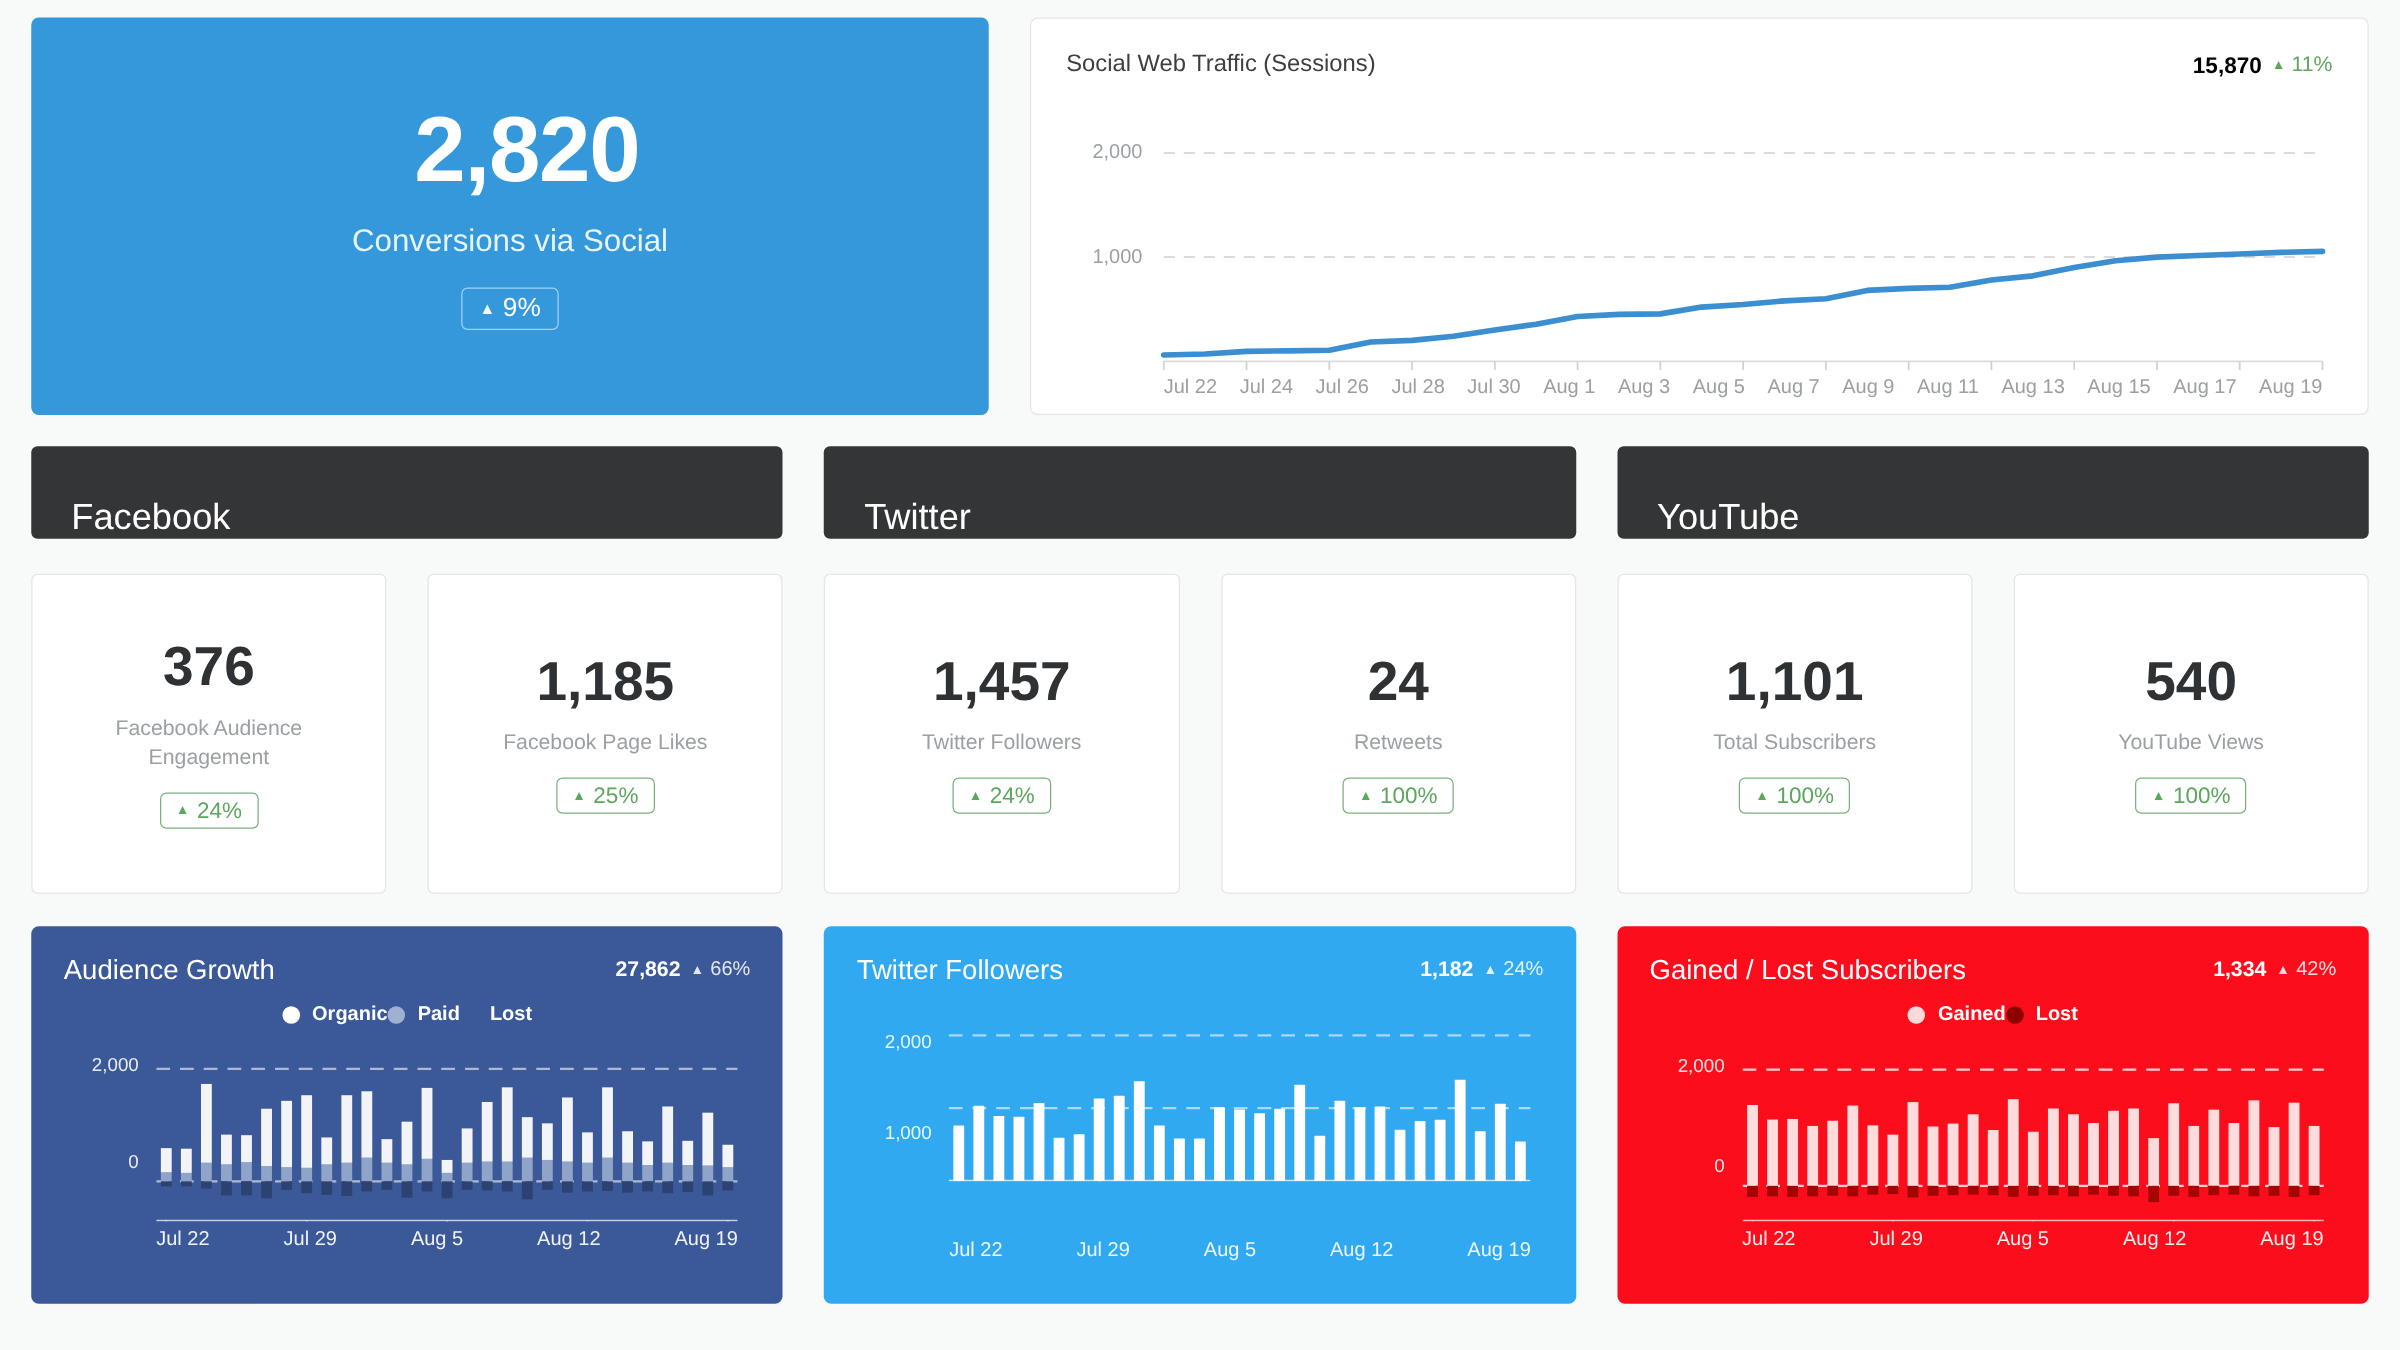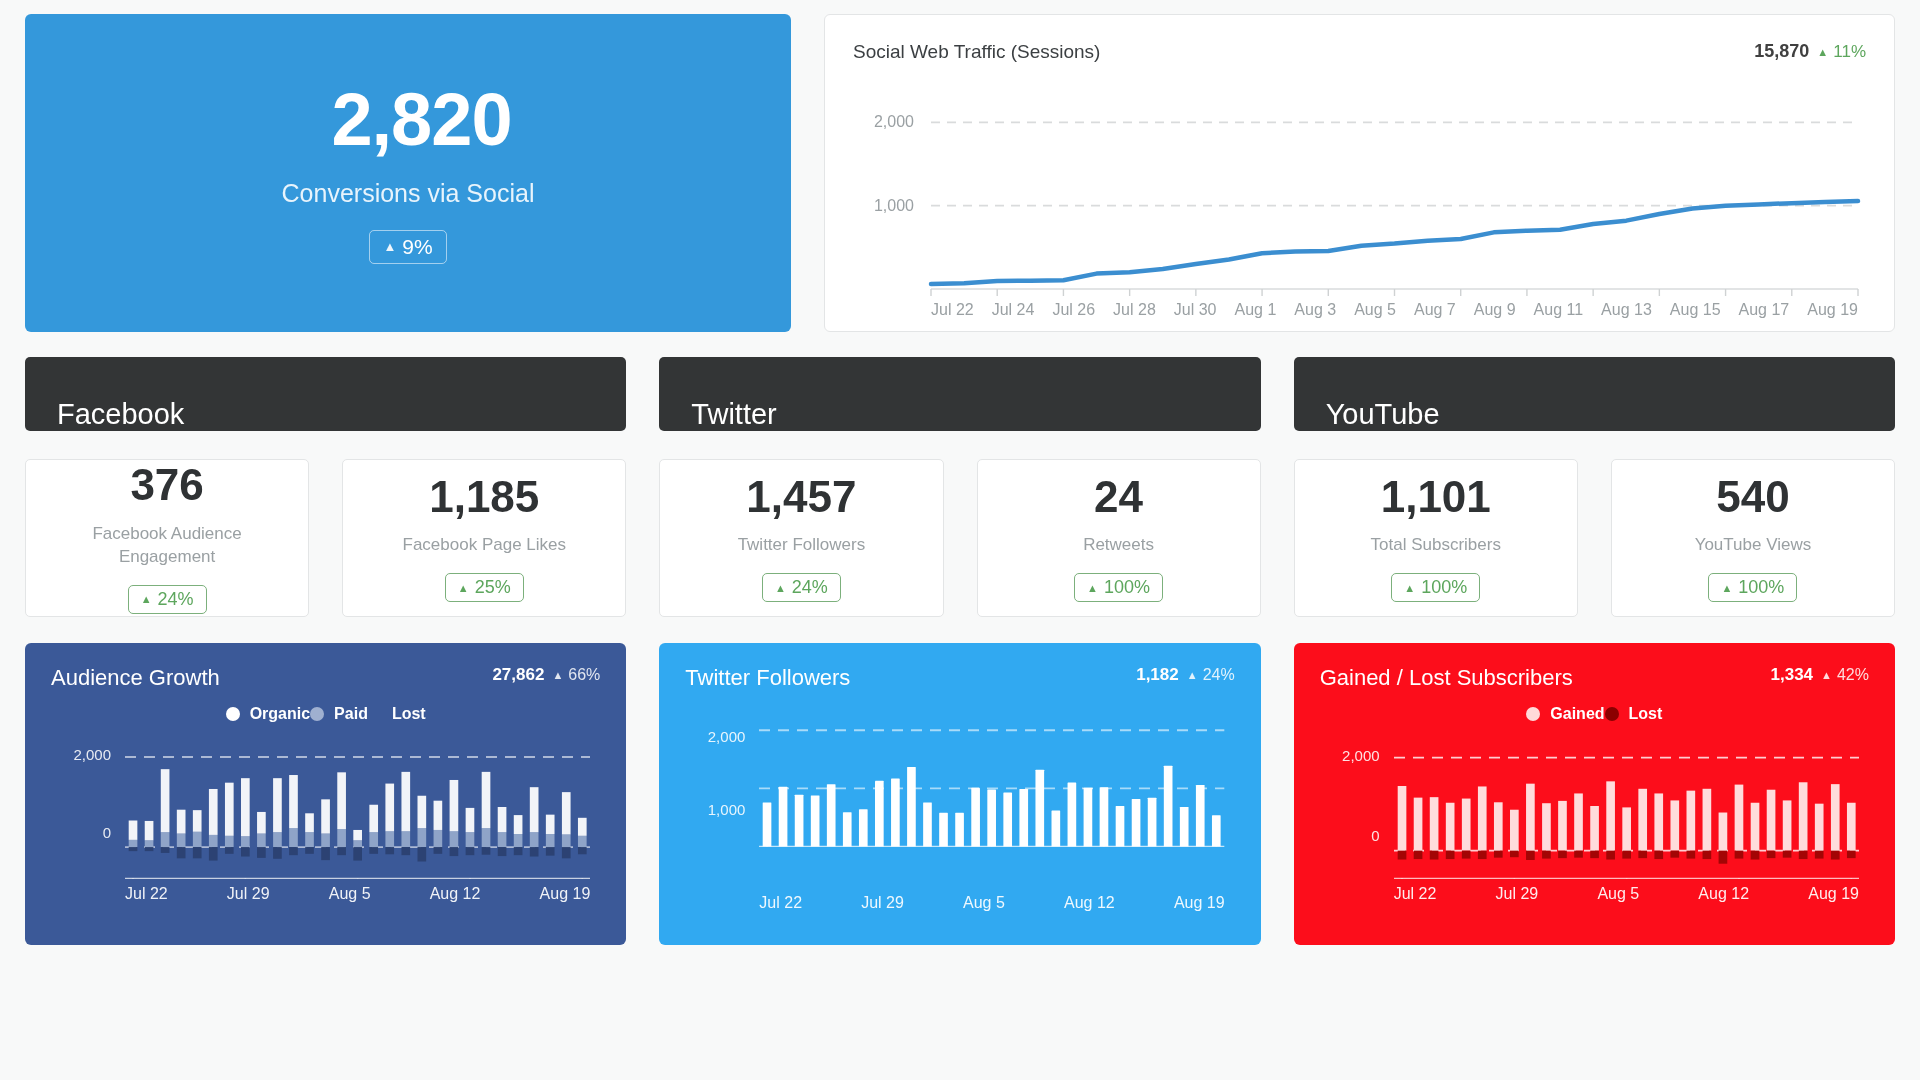--- a/index.html
+++ b/index.html
@@ -47,25 +47,25 @@
 
   .line-card {
     flex: 1;
     background: #fff;
     border: 1px solid #e3e5e6;
     border-radius: 6px;
     padding: 26px 28px 10px 28px;
     position: relative;
   }
   .card-head {
-    display: flex; align-items: flex-start; justify-content: space-between;
+    display: flex; align-items: center; justify-content: space-between;
   }
   .card-head .title { font-size: 19px; color: #3b3f42; }
   .card-head .right { display: flex; align-items: center; gap: 8px; }
-  .card-head .val { font-size: 18px; font-weight: bold; color: #404040; }
+  .card-head .val { font-size: 18px; font-weight: bold; color: #000000; }
   .card-head .pct { font-size: 17px; color: #5da65d; display:flex; align-items:center; gap:5px;}
   .card-head .pct .tri { font-size: 11px; }
 
   .plot { position: relative; margin-top: 26px; height: 200px; }
   .plot svg { display: block; width: 100%; height: 100%; overflow: visible; }
 
   .ylab {
     position: absolute; right: 100%; transform: translateY(-50%);
     font-size: 16px; color: #9aa0a3; padding-right: 17px; white-space: nowrap;
   }
@@ -89,21 +89,21 @@
     color: #fff;
     font-size: 29px;
     font-weight: 400;
   }
   .tiles { display: flex; gap: 33px; margin-top: 28px; }
   .tile {
     flex: 1;
     background: #fff;
     border: 1px solid #e3e5e6;
     border-radius: 5px;
-    height: 158px;
+    height: 256px;
     display: flex; flex-direction: column;
     align-items: center; justify-content: center;
     padding: 10px;
   }
   .tile .num {
     font-size: 44px; font-weight: bold; color: #2f3234; line-height: 1.05;
   }
   .tile .lbl {
     font-size: 17px; color: #9aa0a3; margin-top: 14px; text-align: center;
     line-height: 1.35; max-width: 210px;

